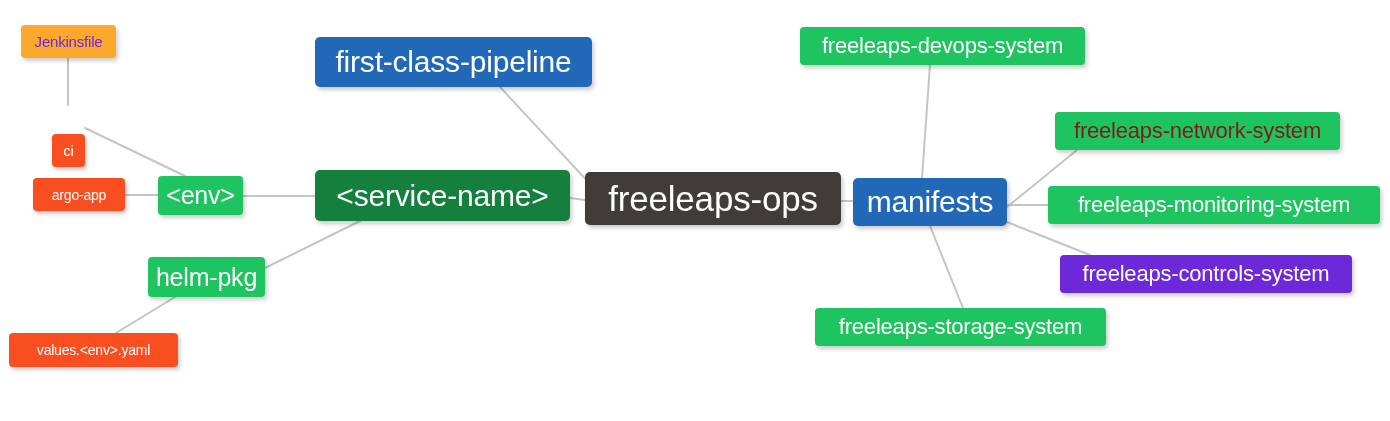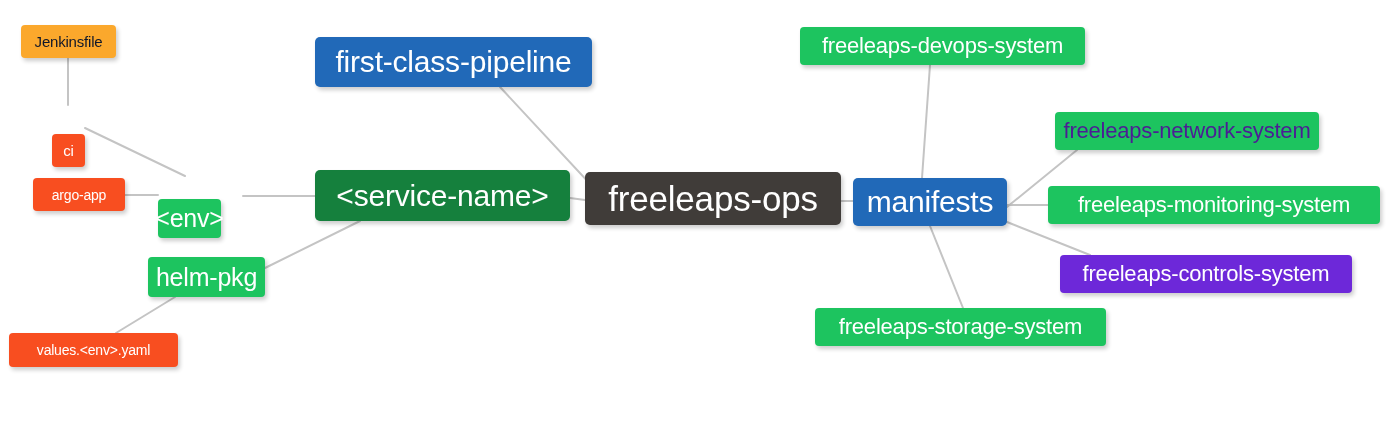--- a/index.html
+++ b/index.html
@@ -80,42 +80,42 @@
       </div>
       <div class="node tier-major" style="left: 315px; top: 37px; width: 277px; height: 50px; background: rgb(33, 105, 184); color: rgb(255, 255, 255);">
         <span>first-class-pipeline</span>
       </div>
       <div class="node tier-major" style="left: 315px; top: 170px; width: 255px; height: 51px; background: #15803d; color: rgb(255, 255, 255);">
         <span>&lt;service-name&gt;</span>
       </div>
       <div class="node tier-major" style="left: 853px; top: 178px; width: 154px; height: 48px; background: rgb(33, 105, 184); color: rgb(255, 255, 255);">
         <span>manifests</span>
       </div>
-      <div class="node tier-mid" style="left: 158px; top: 176px; width: 63px; height: 39px; background: rgb(29, 196, 95); color: rgb(255, 255, 255); margin-top: 23px;">
+      <div class="node tier-mid" style="left: 158px; top: 176px; width: 85px; height: 39px; background: rgb(29, 196, 95); color: rgb(255, 255, 255);">
         <span>&lt;env&gt;</span>
       </div>
       <div class="node tier-mid" style="left: 148px; top: 257px; width: 117px; height: 40px; background: rgb(29, 196, 95); color: rgb(255, 255, 255);">
         <span>helm-pkg</span>
       </div>
-      <div class="node tier-small" style="left: 21px; top: 25px; width: 95px; height: 33px; background: rgb(251, 168, 44); color: #0f172a;">
+      <div class="node tier-small" style="left: 21px; top: 25px; width: 95px; height: 33px; background: rgb(251, 168, 44); color: #6d28d9;">
         <span>Jenkinsfile</span>
       </div>
       <div class="node tier-small" style="left: 52px; top: 105px; width: 33px; height: 33px; background: rgb(248, 78, 32); color: rgb(255, 255, 255); margin-top: 29px;">
         <span>ci</span>
       </div>
       <div class="node tier-tiny" style="left: 33px; top: 178px; width: 92px; height: 33px; background: rgb(248, 78, 32); color: rgb(255, 255, 255);">
         <span>argo-app</span>
       </div>
       <div class="node tier-tiny" style="left: 9px; top: 333px; width: 169px; height: 34px; background: rgb(248, 78, 32); color: rgb(255, 255, 255);">
         <span>values.&lt;env&gt;.yaml</span>
       </div>
       <div class="node tier-leaf" style="left: 800px; top: 27px; width: 285px; height: 38px; background: rgb(29, 196, 95); color: rgb(255, 255, 255);">
         <span>freeleaps-devops-system</span>
       </div>
-      <div class="node tier-leaf" style="left: 1055px; top: 112px; width: 264px; height: 38px; background: rgb(29, 196, 95); color: #4c1d95;">
+      <div class="node tier-leaf" style="left: 1055px; top: 112px; width: 285px; height: 38px; background: rgb(29, 196, 95); color: #7f1d1d;">
         <span>freeleaps-network-system</span>
       </div>
       <div class="node tier-leaf" style="left: 1048px; top: 186px; width: 332px; height: 38px; background: rgb(29, 196, 95); color: rgb(255, 255, 255);">
         <span>freeleaps-monitoring-system</span>
       </div>
       <div class="node tier-leaf" style="left: 1060px; top: 255px; width: 292px; height: 38px; background: #6d28d9; color: rgb(255, 255, 255);">
         <span>freeleaps-controls-system</span>
       </div>
       <div class="node tier-leaf" style="left: 815px; top: 308px; width: 291px; height: 38px; background: rgb(29, 196, 95); color: rgb(255, 255, 255);">
         <span>freeleaps-storage-system</span>

